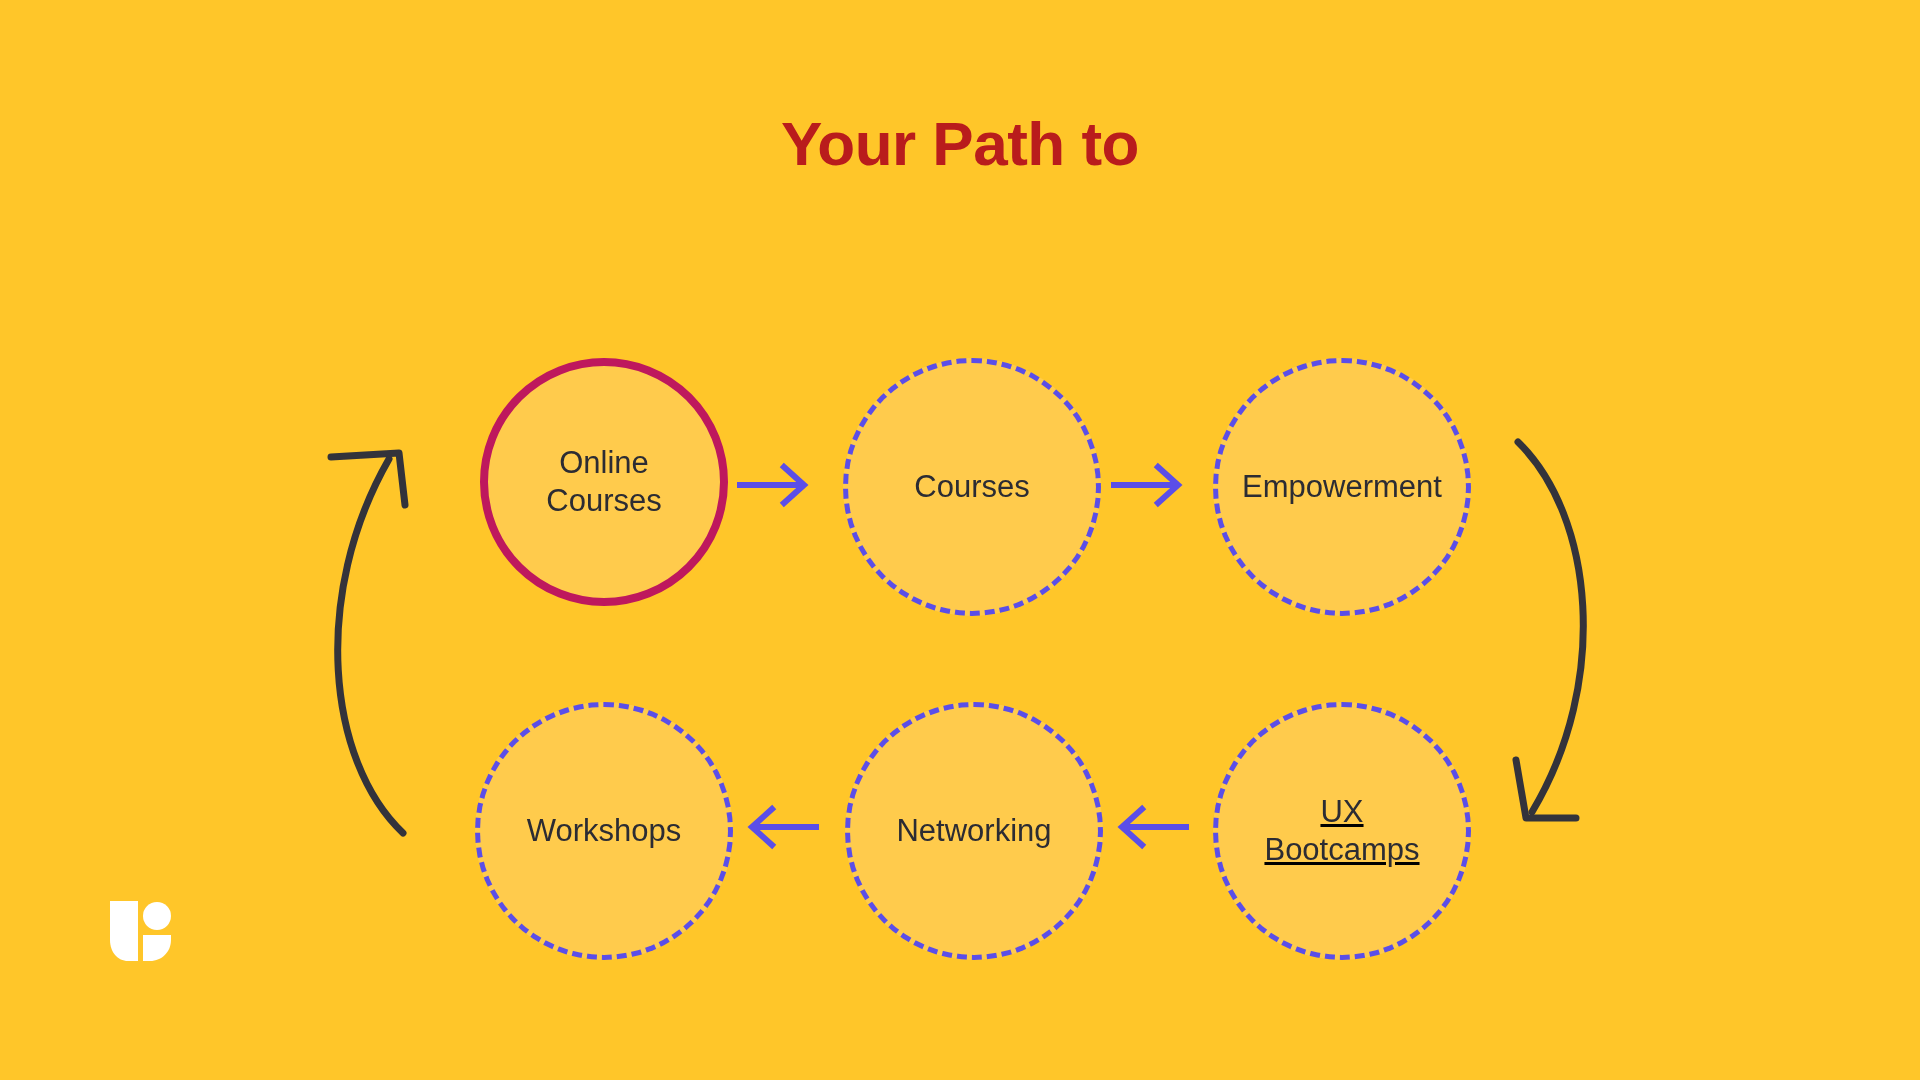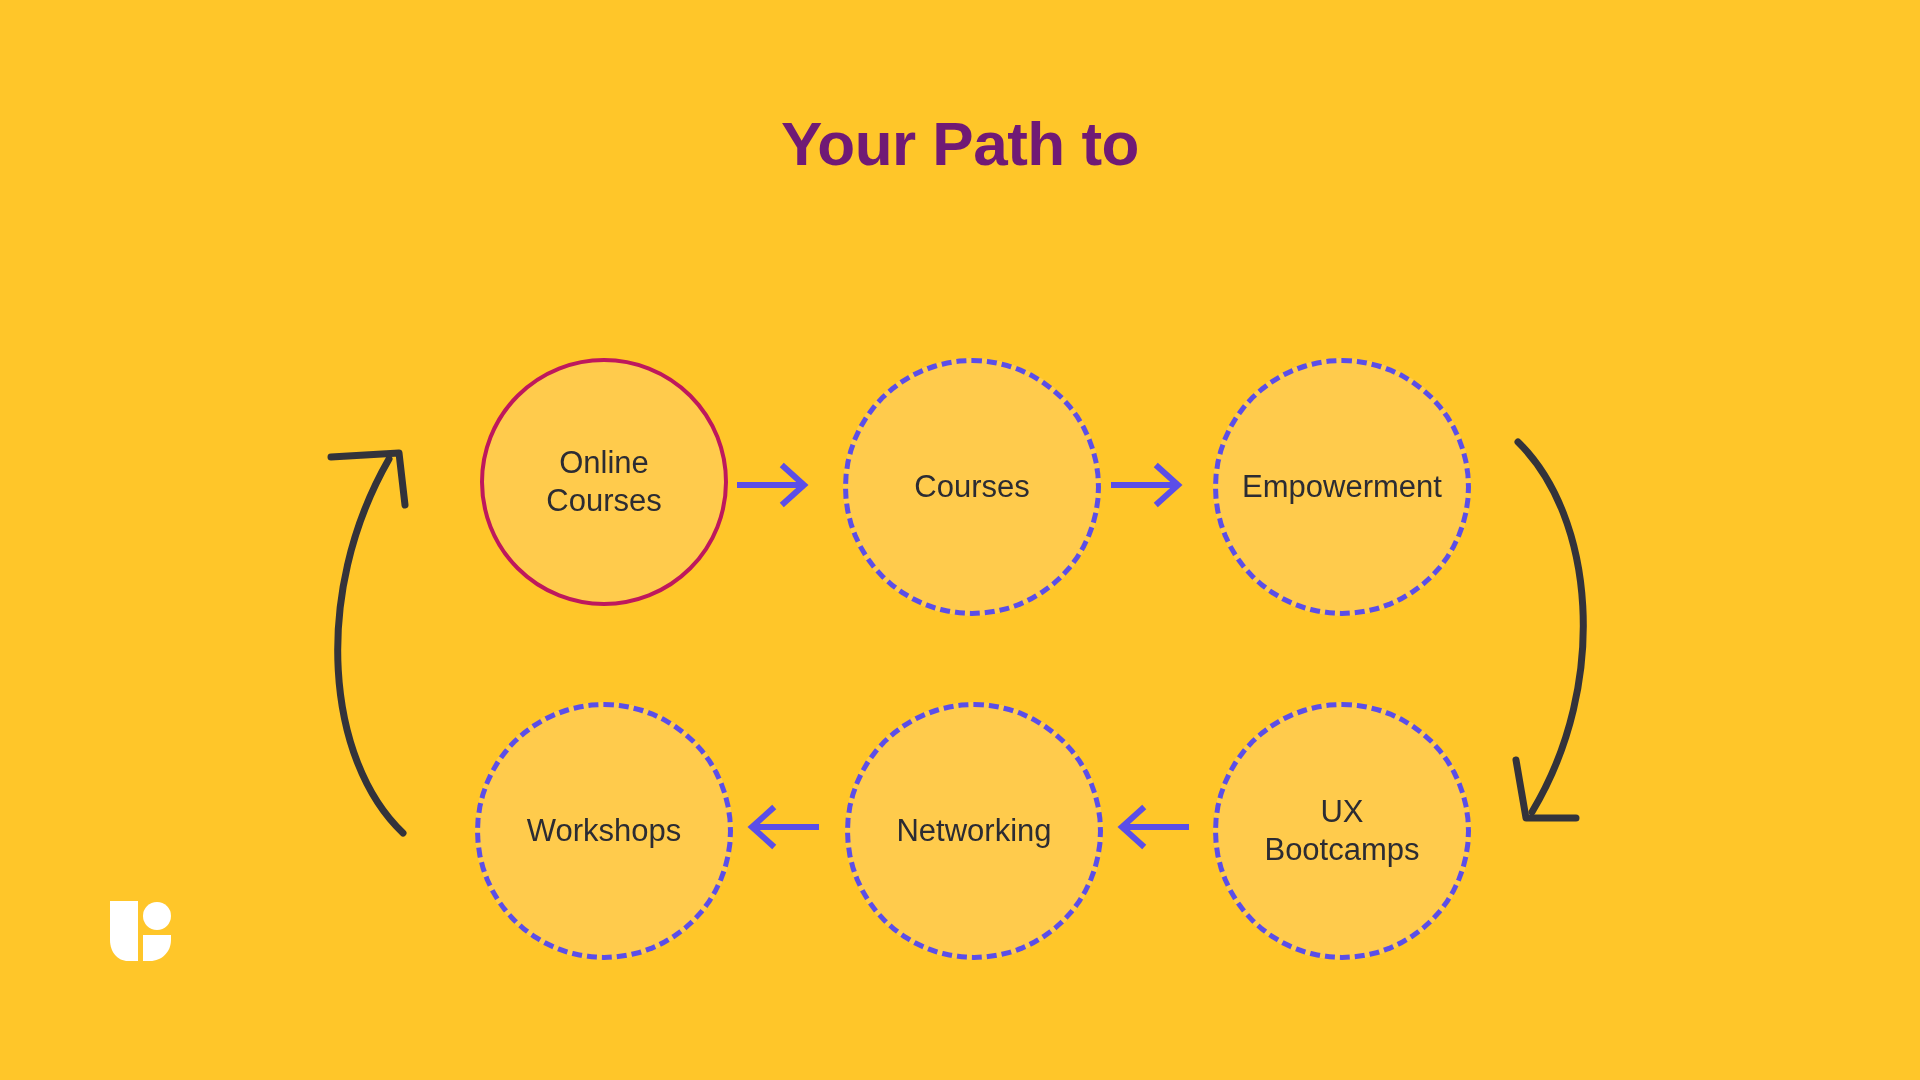--- a/index.html
+++ b/index.html
@@ -16,21 +16,21 @@
     font-family: "Liberation Sans", sans-serif;
   }
 
   
   #title-block {
     position: absolute;
     top: 108px;
     left: 0;
     width: 1920px;
     text-align: center;
-    color: #701a75;
+    color: #b91c1c;
     font-weight: 700;
     font-size: 62px;
     line-height: 1.17;
     letter-spacing: -0.5px;
   }
   #title-block .tline { display: block; white-space: pre; }
 
   
   .node {
     position: absolute;
@@ -44,34 +44,34 @@
   }
   .node .node-label {
     color: #2c2c33;
     font-size: 31px;
     font-weight: 400;
     line-height: 1.22;
     white-space: pre-line;
     padding: 0 8px;
   }
   .node.solid {
-    border: 4px solid #be185d;
+    border: 8px solid #be185d;
   }
   .node.dashed {
     border: 5px dashed #5b4ee8;
   }
 
   
   #node-online-courses { left: 480px; top: 358px; width: 248px; height: 248px; }
   #node-readings       { left: 843px; top: 358px; width: 258px; height: 258px; }
   #node-newsletters    { left: 1213px; top: 358px; width: 258px; height: 258px; }
   
   #node-workshops      { left: 475px; top: 702px; width: 258px; height: 258px; }
   #node-networking     { left: 845px; top: 702px; width: 258px; height: 258px; }
-  #node-ux-bootcamps   { left: 1213px; top: 702px; width: 258px; height: 258px; }
+  #node-ux-bootcamps   { left: 1213px; top: 702px; width: 258px; height: 258px; text-decoration: underline; }
 
   
   .arrow-straight {
     position: absolute;
     width: 80px;
     height: 60px;
   }
   #arrow-courses-readings   { left: 736px;  top: 455px; }
   #arrow-readings-news      { left: 1110px; top: 455px; }
   #arrow-bootcamps-network  { left: 1110px; top: 797px; }

